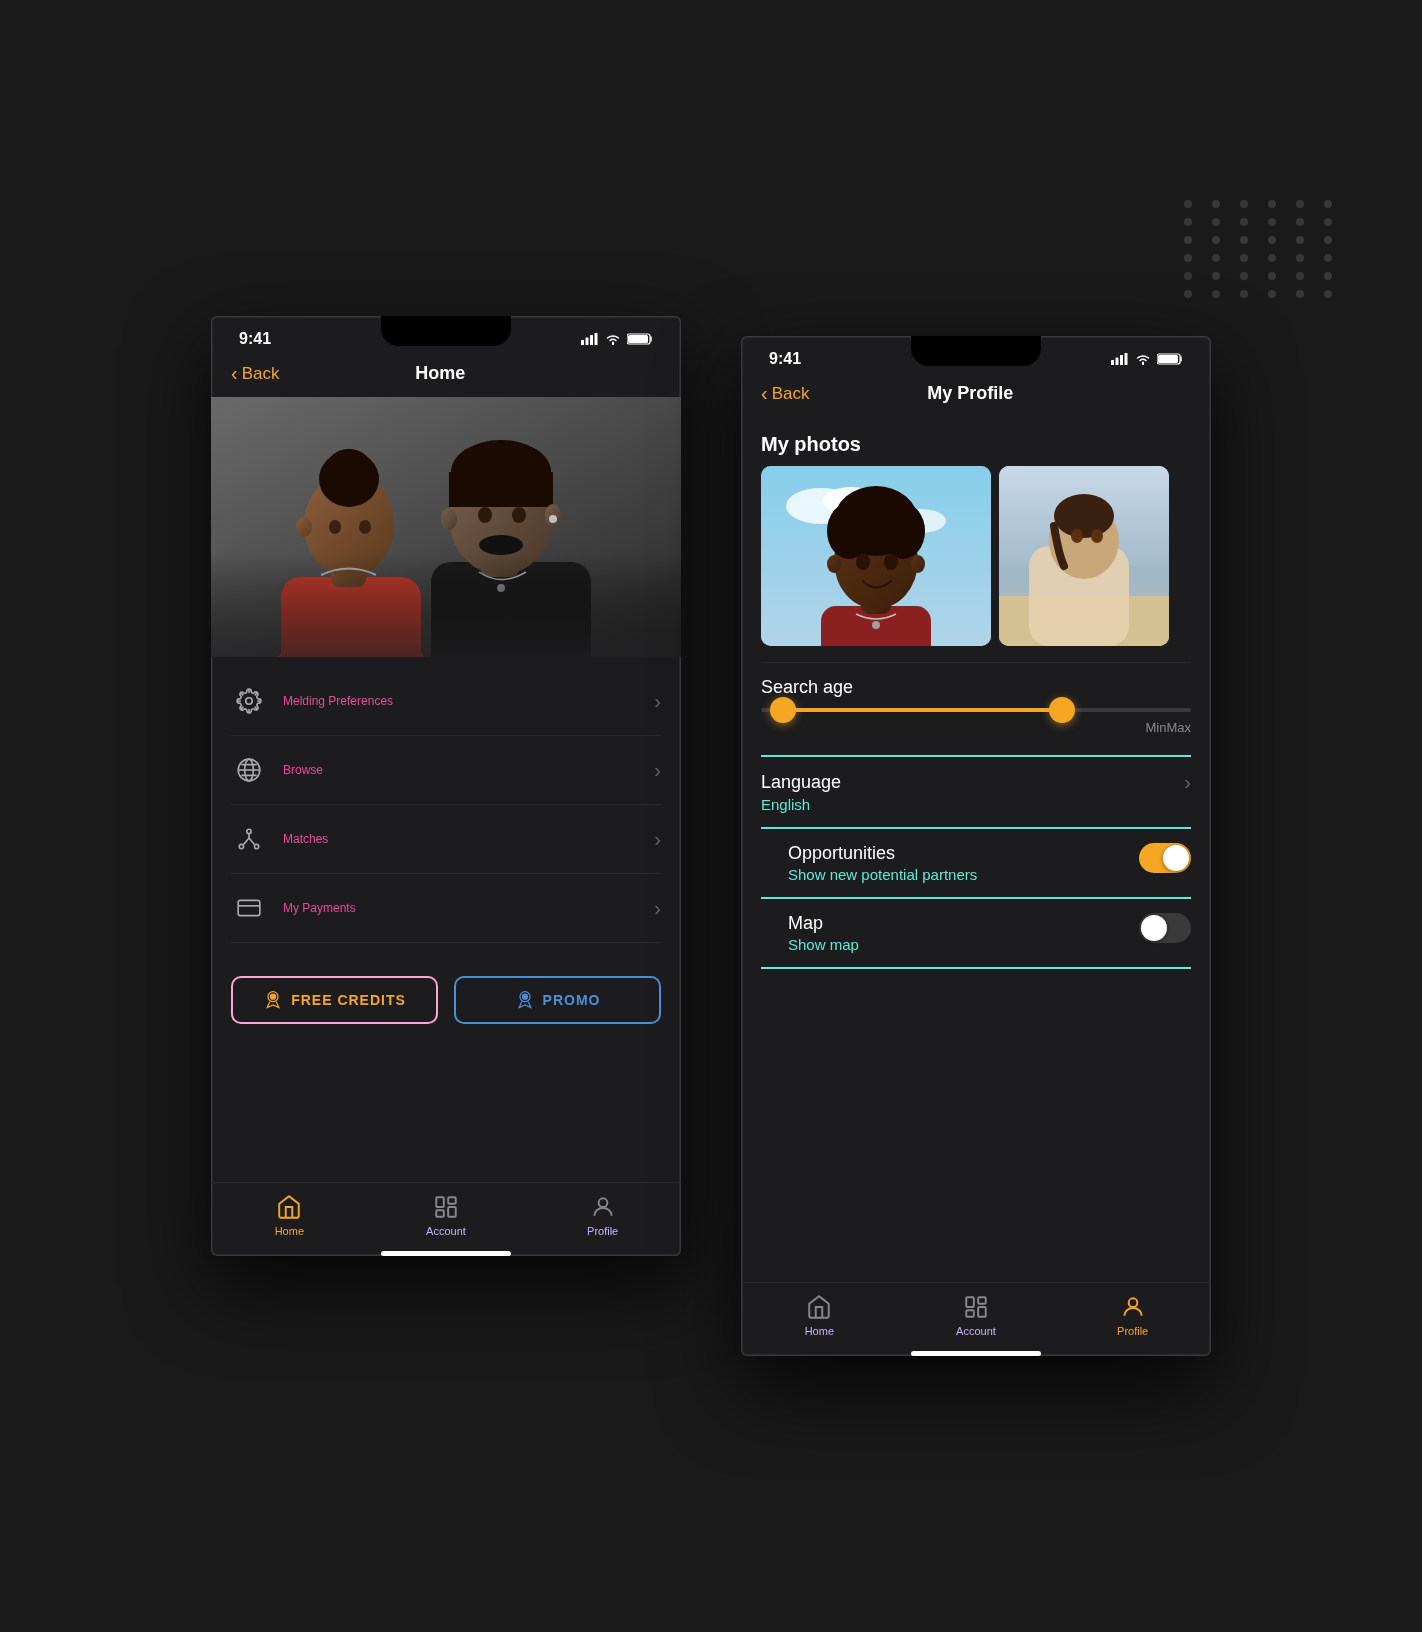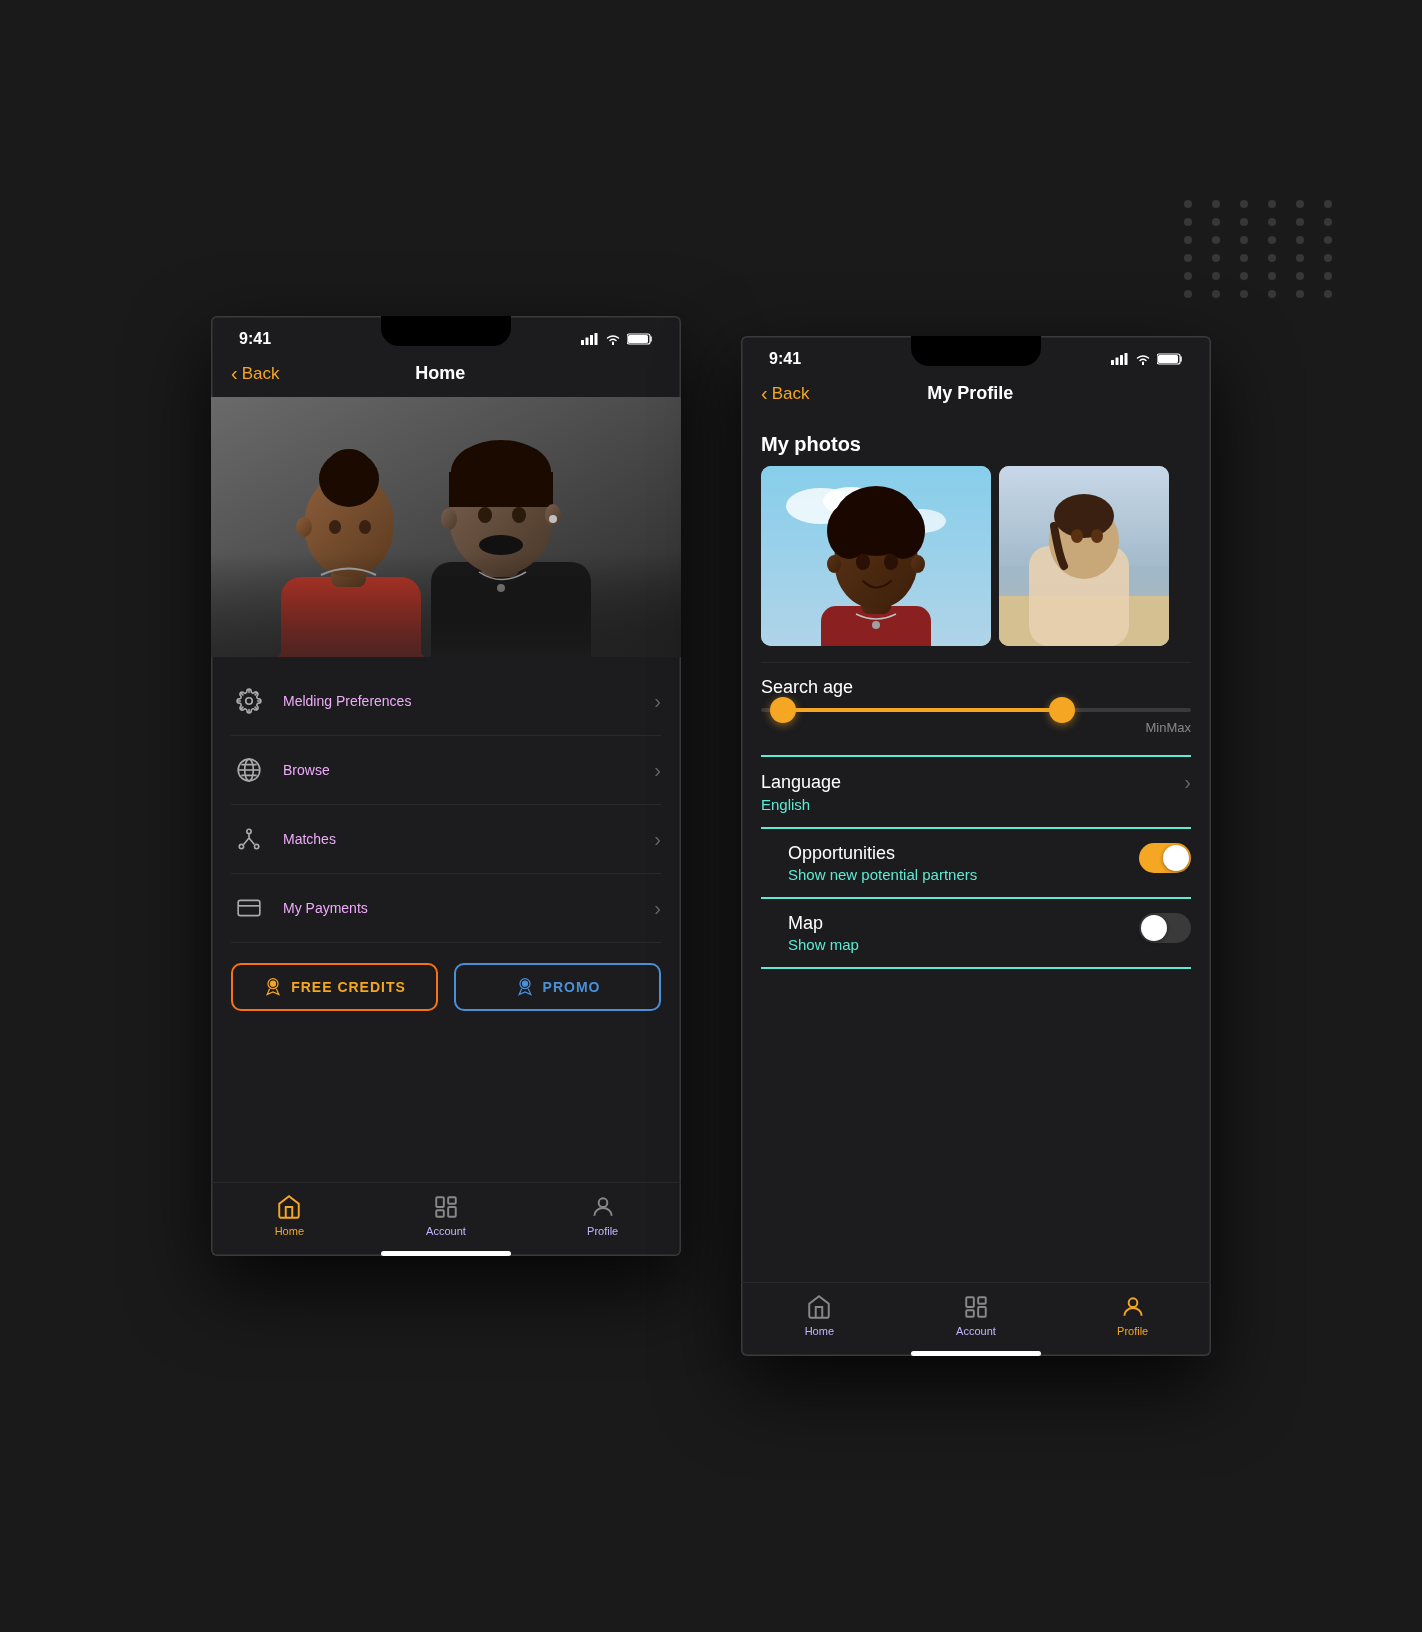--- a/index.html
+++ b/index.html
@@ -156,48 +156,49 @@
     .menu-icon svg {
       width: 26px;
       height: 26px;
       stroke: #aaa;
       fill: none;
       stroke-width: 1.5;
     }
 
     .menu-label {
       flex: 1;
-      color: #f0abfc;
-      font-size: 14px;
+      color: #ec4899;
+      font-size: 12px;
       font-weight: 400;
     }
 
     .menu-chevron {
       color: #666;
       font-size: 20px;
     }
 
     
     .credit-buttons {
       display: flex;
       gap: 16px;
       padding: 20px 20px 16px;
     }
 
     .credit-btn {
       flex: 1;
-      border: 2px solid #f97316;
+      border: 2px solid #f9a8d4;
       border-radius: 10px;
       padding: 12px 5px;
       display: flex;
       align-items: center;
       justify-content: center;
       gap: 8px;
       background: transparent;
       cursor: pointer;
+      margin-top: 13px;
     }
 
     .credit-btn-label {
       font-size: 14px;
       font-weight: 700;
       letter-spacing: 1px;
     }
 
     .btn-free { color: #f5a623; }
     .btn-promo { color: #4a90d9; border-color: #4a90d9; }

